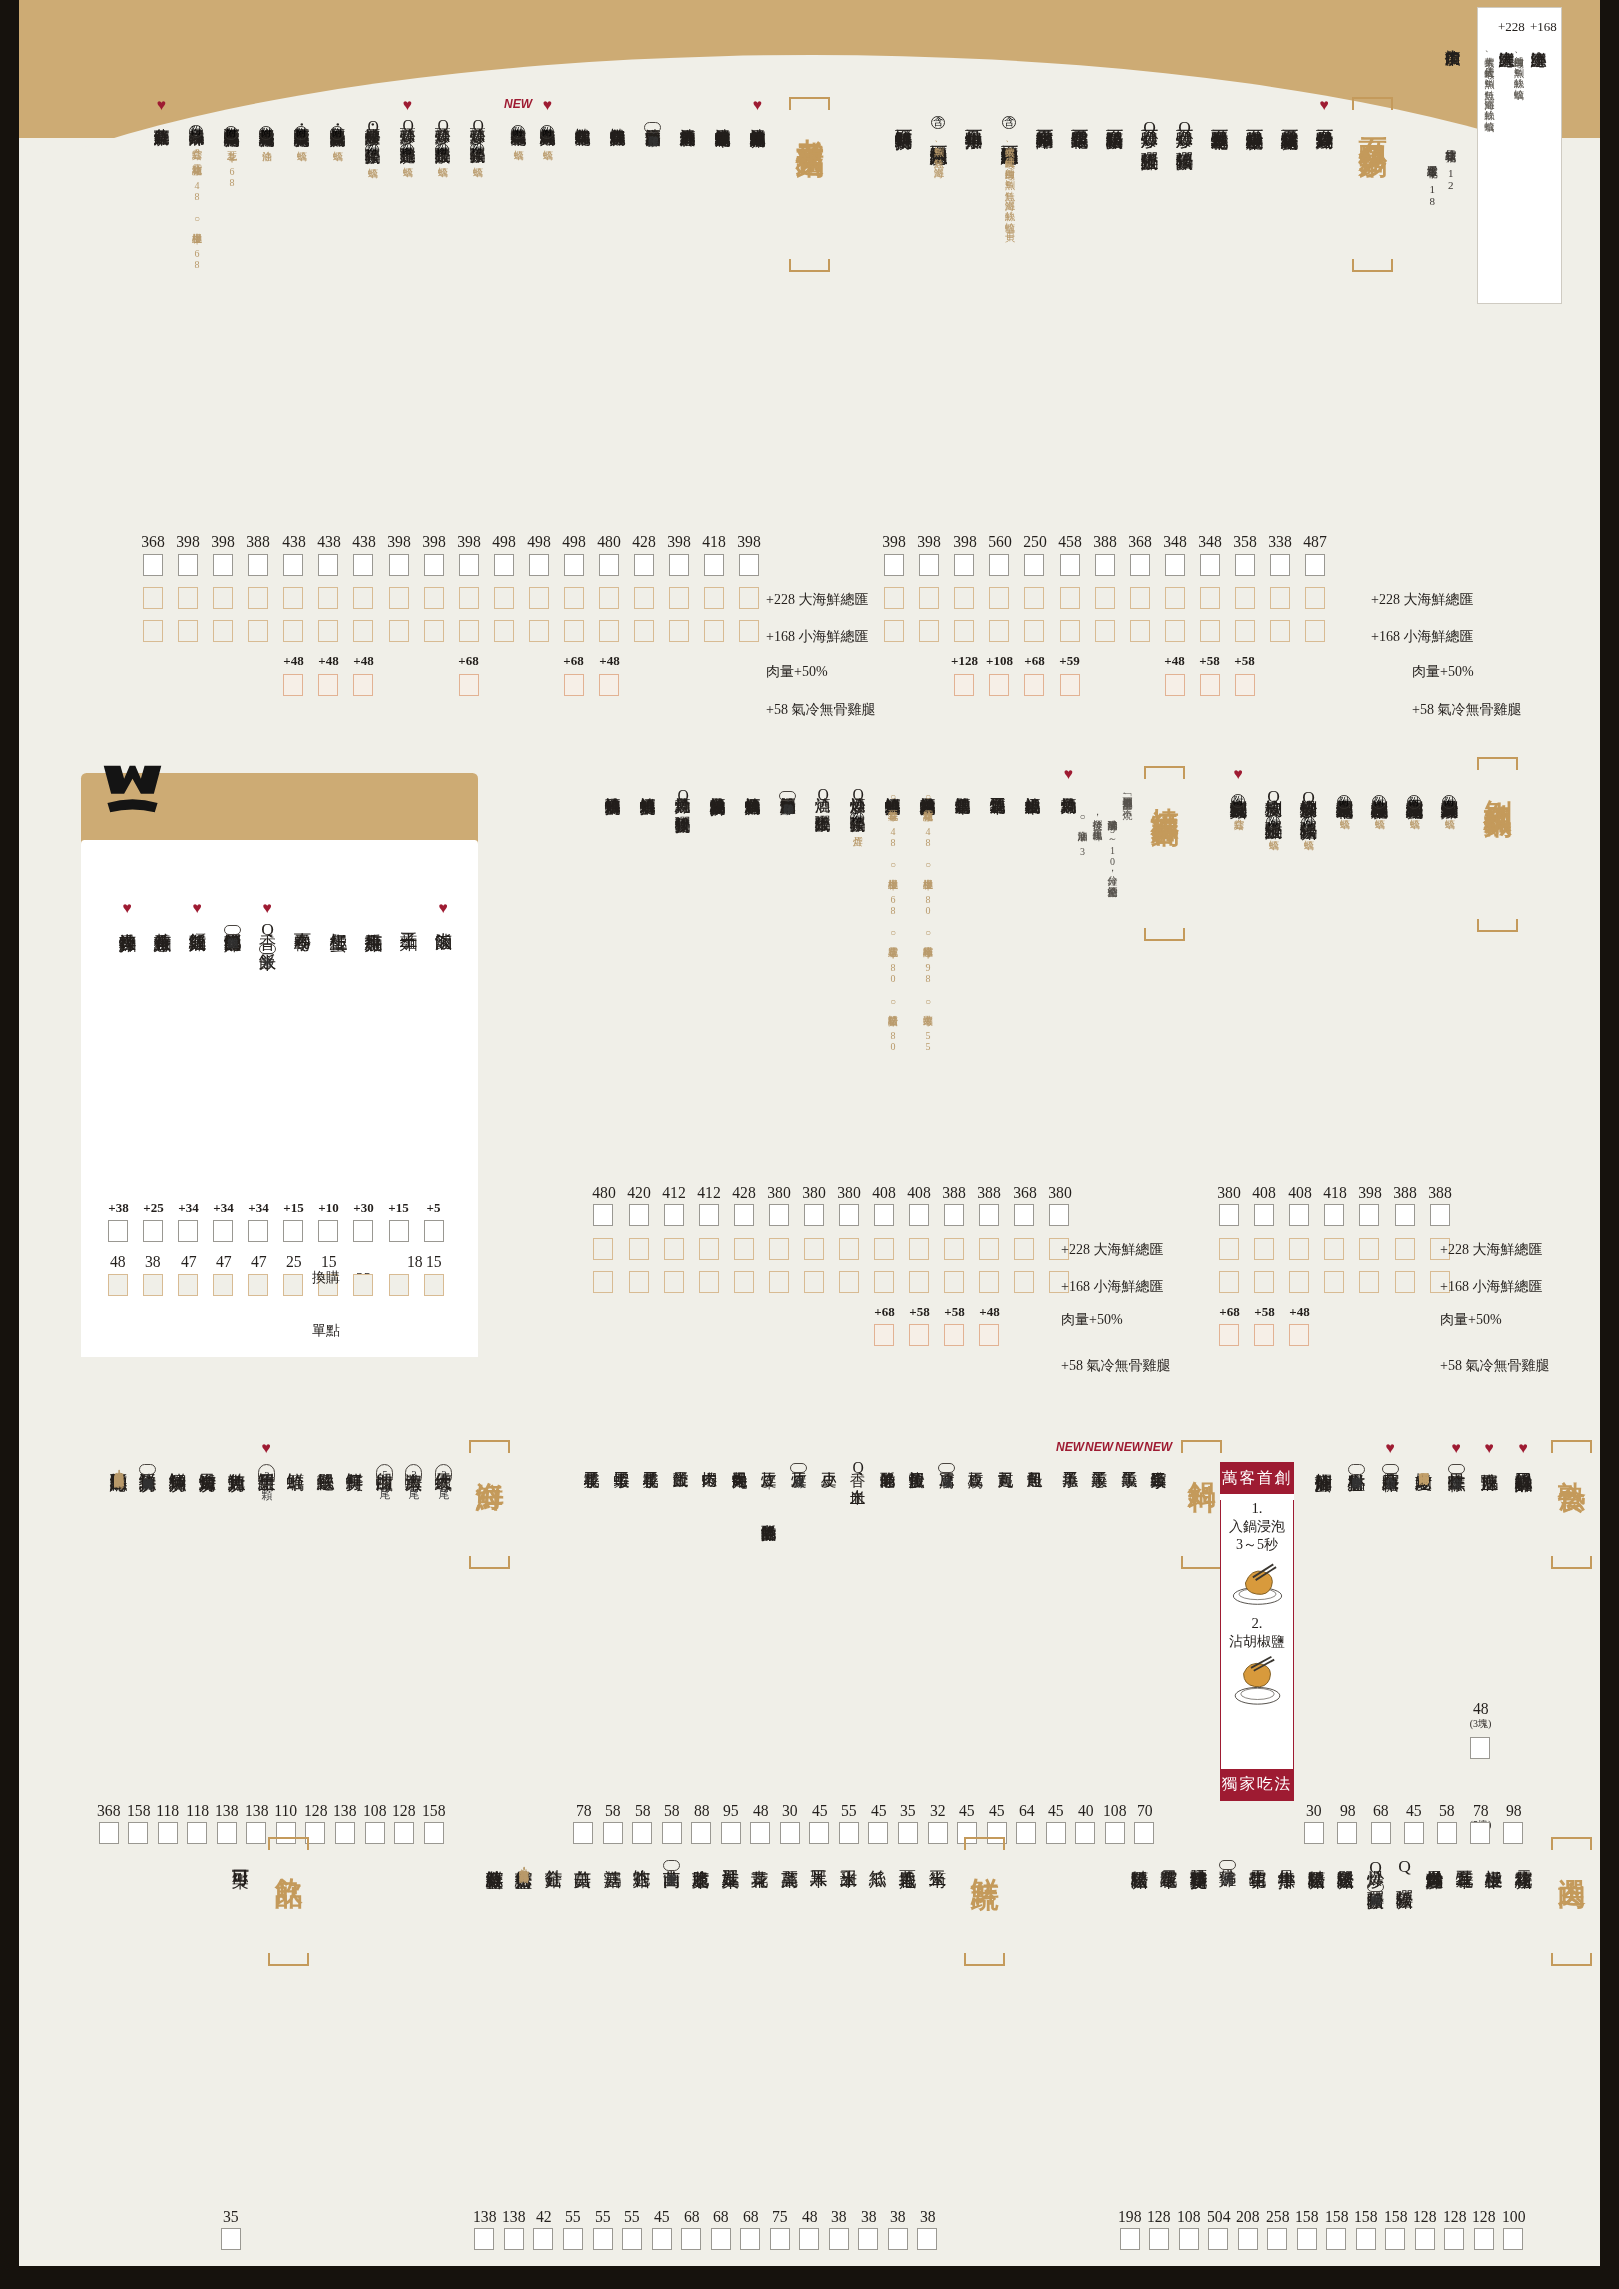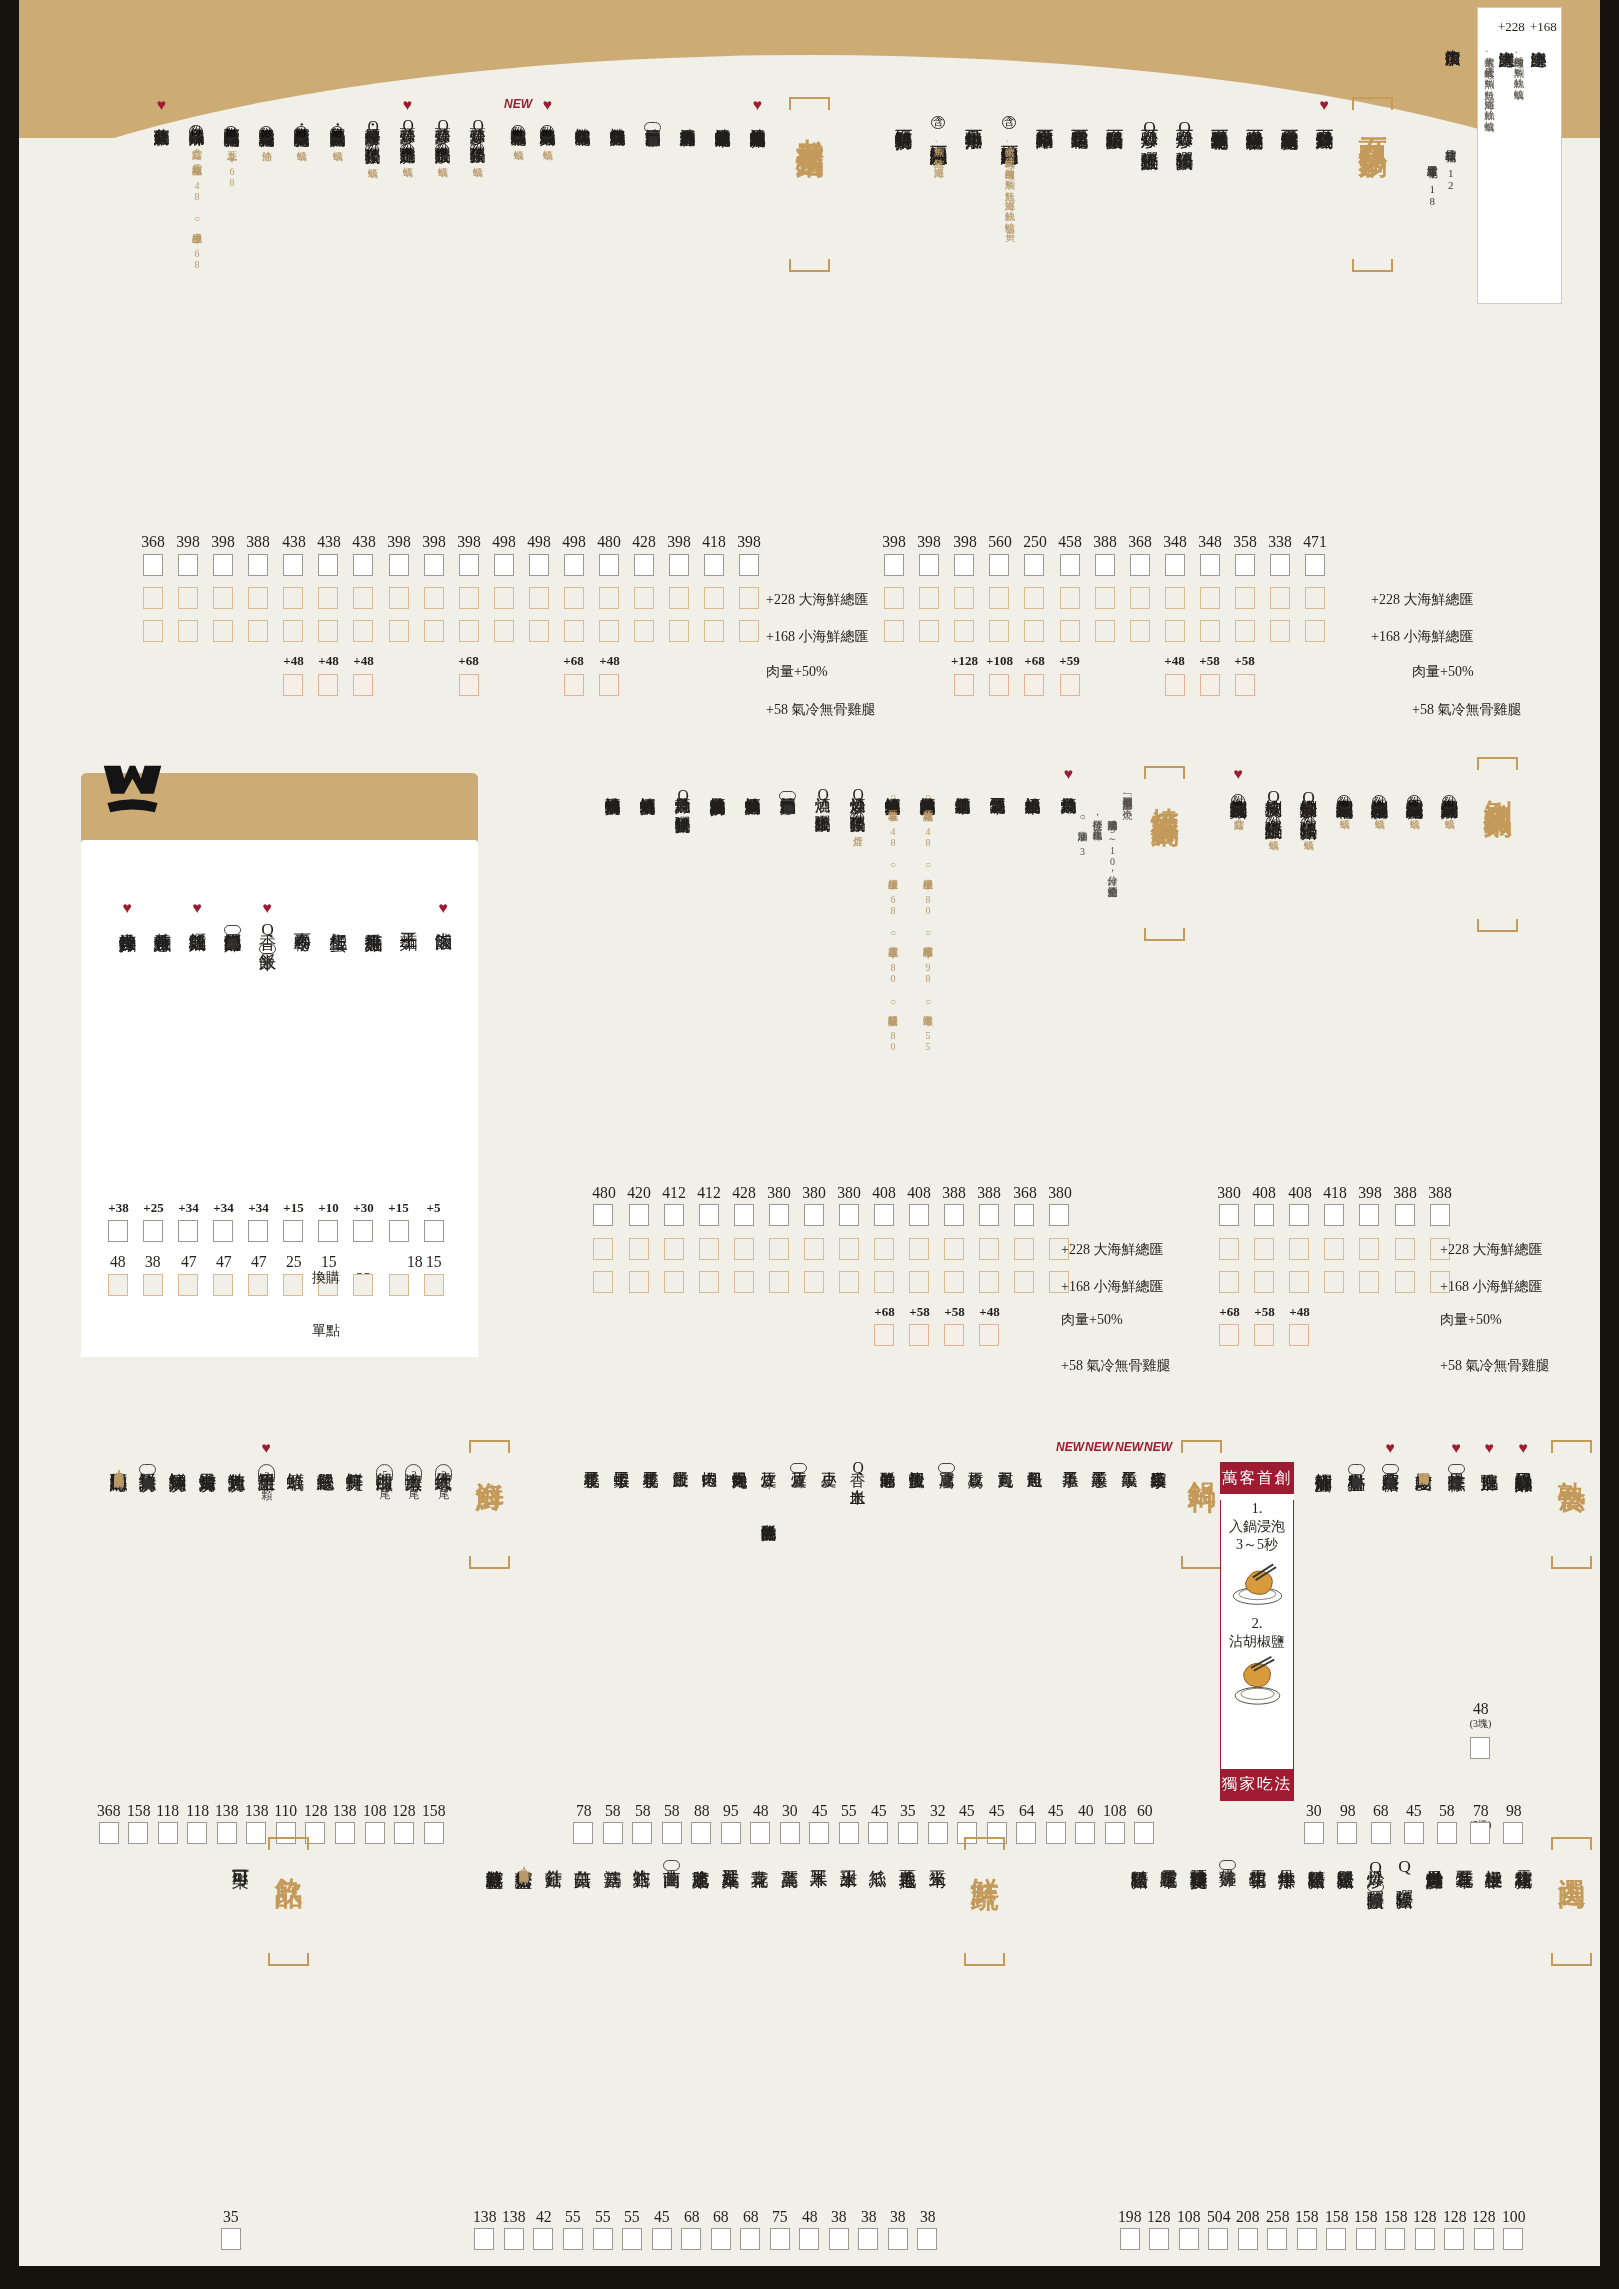--- a/index.html
+++ b/index.html
@@ -299,21 +299,21 @@
         <div class="vt attach" style="margin-top: 2.8px;">綜合菇</div>
         <div class="vt attach" style="margin-top: 3.7px; max-height: 185px;">○雪紋梅花豬 +48   ○極上板腱牛 +68</div>
       </div>
       <div class="col" style="left: 153px; top: 97px;">
         <span class="heart">♥</span>
         <div class="vt item-name small" style="max-height: 305px;">藥膳蔬食鮮菇鍋</div>
       </div>
     </div>
 
   <div id="stone-prices">
-      <div class="price" style="position: absolute; left: 1302px; top: 533px; width: 26px;">471</div>
+      <div class="price" style="position: absolute; left: 1302px; top: 533px; width: 26px;">487</div>
       <div class="box" style="position: absolute; left: 1305px; top: 554px;"></div>
       <div class="box tan" style="position: absolute; left: 1305px; top: 587px;"></div>
       <div class="box tan" style="position: absolute; left: 1305px; top: 620px;"></div>
       <div class="price" style="position: absolute; left: 1267px; top: 533px; width: 26px;">338</div>
       <div class="box" style="position: absolute; left: 1270px; top: 554px;"></div>
       <div class="box tan" style="position: absolute; left: 1270px; top: 587px;"></div>
       <div class="box tan" style="position: absolute; left: 1270px; top: 620px;"></div>
       <div class="price" style="position: absolute; left: 1232px; top: 533px; width: 26px;">358</div>
       <div class="box" style="position: absolute; left: 1235px; top: 554px;"></div>
       <div class="box tan" style="position: absolute; left: 1235px; top: 587px;"></div>
@@ -973,21 +973,21 @@
       <div class="col" style="left: 613px; top: 1440px;">
         <span class="spacer20"></span>
         <div class="vt item-name small" style="max-height: 286px;">手工蝦蝦漿</div>
       </div>
       <div class="col" style="left: 583px; top: 1440px;">
         <span class="spacer20"></span>
         <div class="vt item-name small" style="max-height: 286px;">手工花枝漿</div>
       </div>
     </div>
   <div id="ing-prices">
-      <div class="price" style="position: absolute; left: 1130px; top: 1802px; width: 29.5px;">60</div>
+      <div class="price" style="position: absolute; left: 1130px; top: 1802px; width: 29.5px;">70</div>
       <div class="box" style="position: absolute; left: 1134px; top: 1822px;"></div>
       <div class="price" style="position: absolute; left: 1100px; top: 1802px; width: 29.5px;">108</div>
       <div class="box" style="position: absolute; left: 1105px; top: 1822px;"></div>
       <div class="price" style="position: absolute; left: 1071px; top: 1802px; width: 29.5px;">40</div>
       <div class="box" style="position: absolute; left: 1075px; top: 1822px;"></div>
       <div class="price" style="position: absolute; left: 1041px; top: 1802px; width: 29.5px;">45</div>
       <div class="box" style="position: absolute; left: 1046px; top: 1822px;"></div>
       <div class="price" style="position: absolute; left: 1012px; top: 1802px; width: 29.5px;">64</div>
       <div class="box" style="position: absolute; left: 1016px; top: 1822px;"></div>
       <div class="price" style="position: absolute; left: 982px; top: 1802px; width: 29.5px;">45</div>

